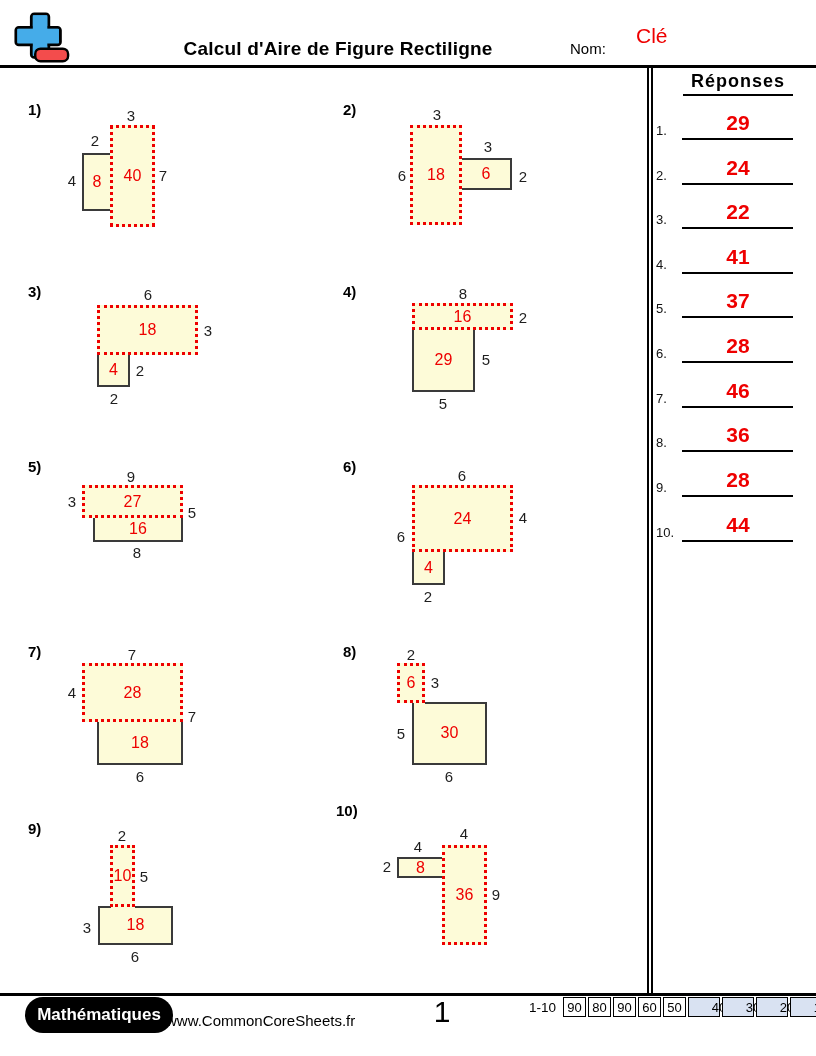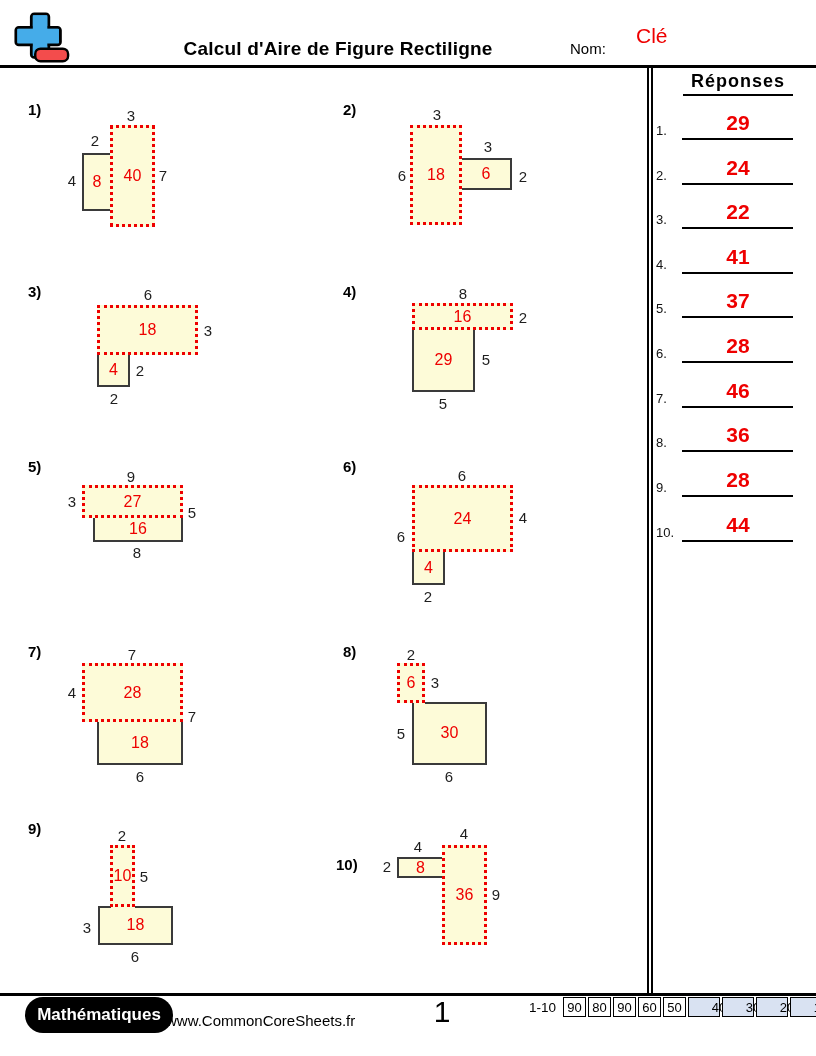--- a/index.html
+++ b/index.html
@@ -167,21 +167,21 @@
       <div class="dim" style="left: 449px; top: 776px;">6</div>
       <div class="pnum" style="left: 28px; top: 820px;">9)</div>
       <div class="rect solid" style="left: 98px; top: 907px; width: 75px; height: 38px; border-top: none;">18</div>
       <div class="rect dotted" style="left: 110px; top: 845px; width: 25px; height: 62px;">10</div>
       <div class="edge" style="left: 98px; top: 906px; width: 13px;"></div>
       <div class="edge" style="left: 135px; top: 906px; width: 38px;"></div>
       <div class="dim" style="left: 122px; top: 835px;">2</div>
       <div class="dim" style="left: 144px; top: 876px;">5</div>
       <div class="dim" style="left: 87px; top: 927px;">3</div>
       <div class="dim" style="left: 135px; top: 956px;">6</div>
-      <div class="pnum" style="left: 336px; top: 856px;">10)</div>
+      <div class="pnum" style="left: 336px; top: 802px;">10)</div>
       <div class="rect solid" style="left: 397px; top: 857px; width: 45px; height: 21px; border-right: none;">8</div>
       <div class="rect dotted" style="left: 442px; top: 845px; width: 45px; height: 100px;">36</div>
       <div class="dim" style="left: 418px; top: 846px;">4</div>
       <div class="dim" style="left: 387px; top: 866px;">2</div>
       <div class="dim" style="left: 464px; top: 833px;">4</div>
       <div class="dim" style="left: 496px; top: 894px;">9</div>
     </main>
 
   <footer>
     <div class="footer-rule"></div>

